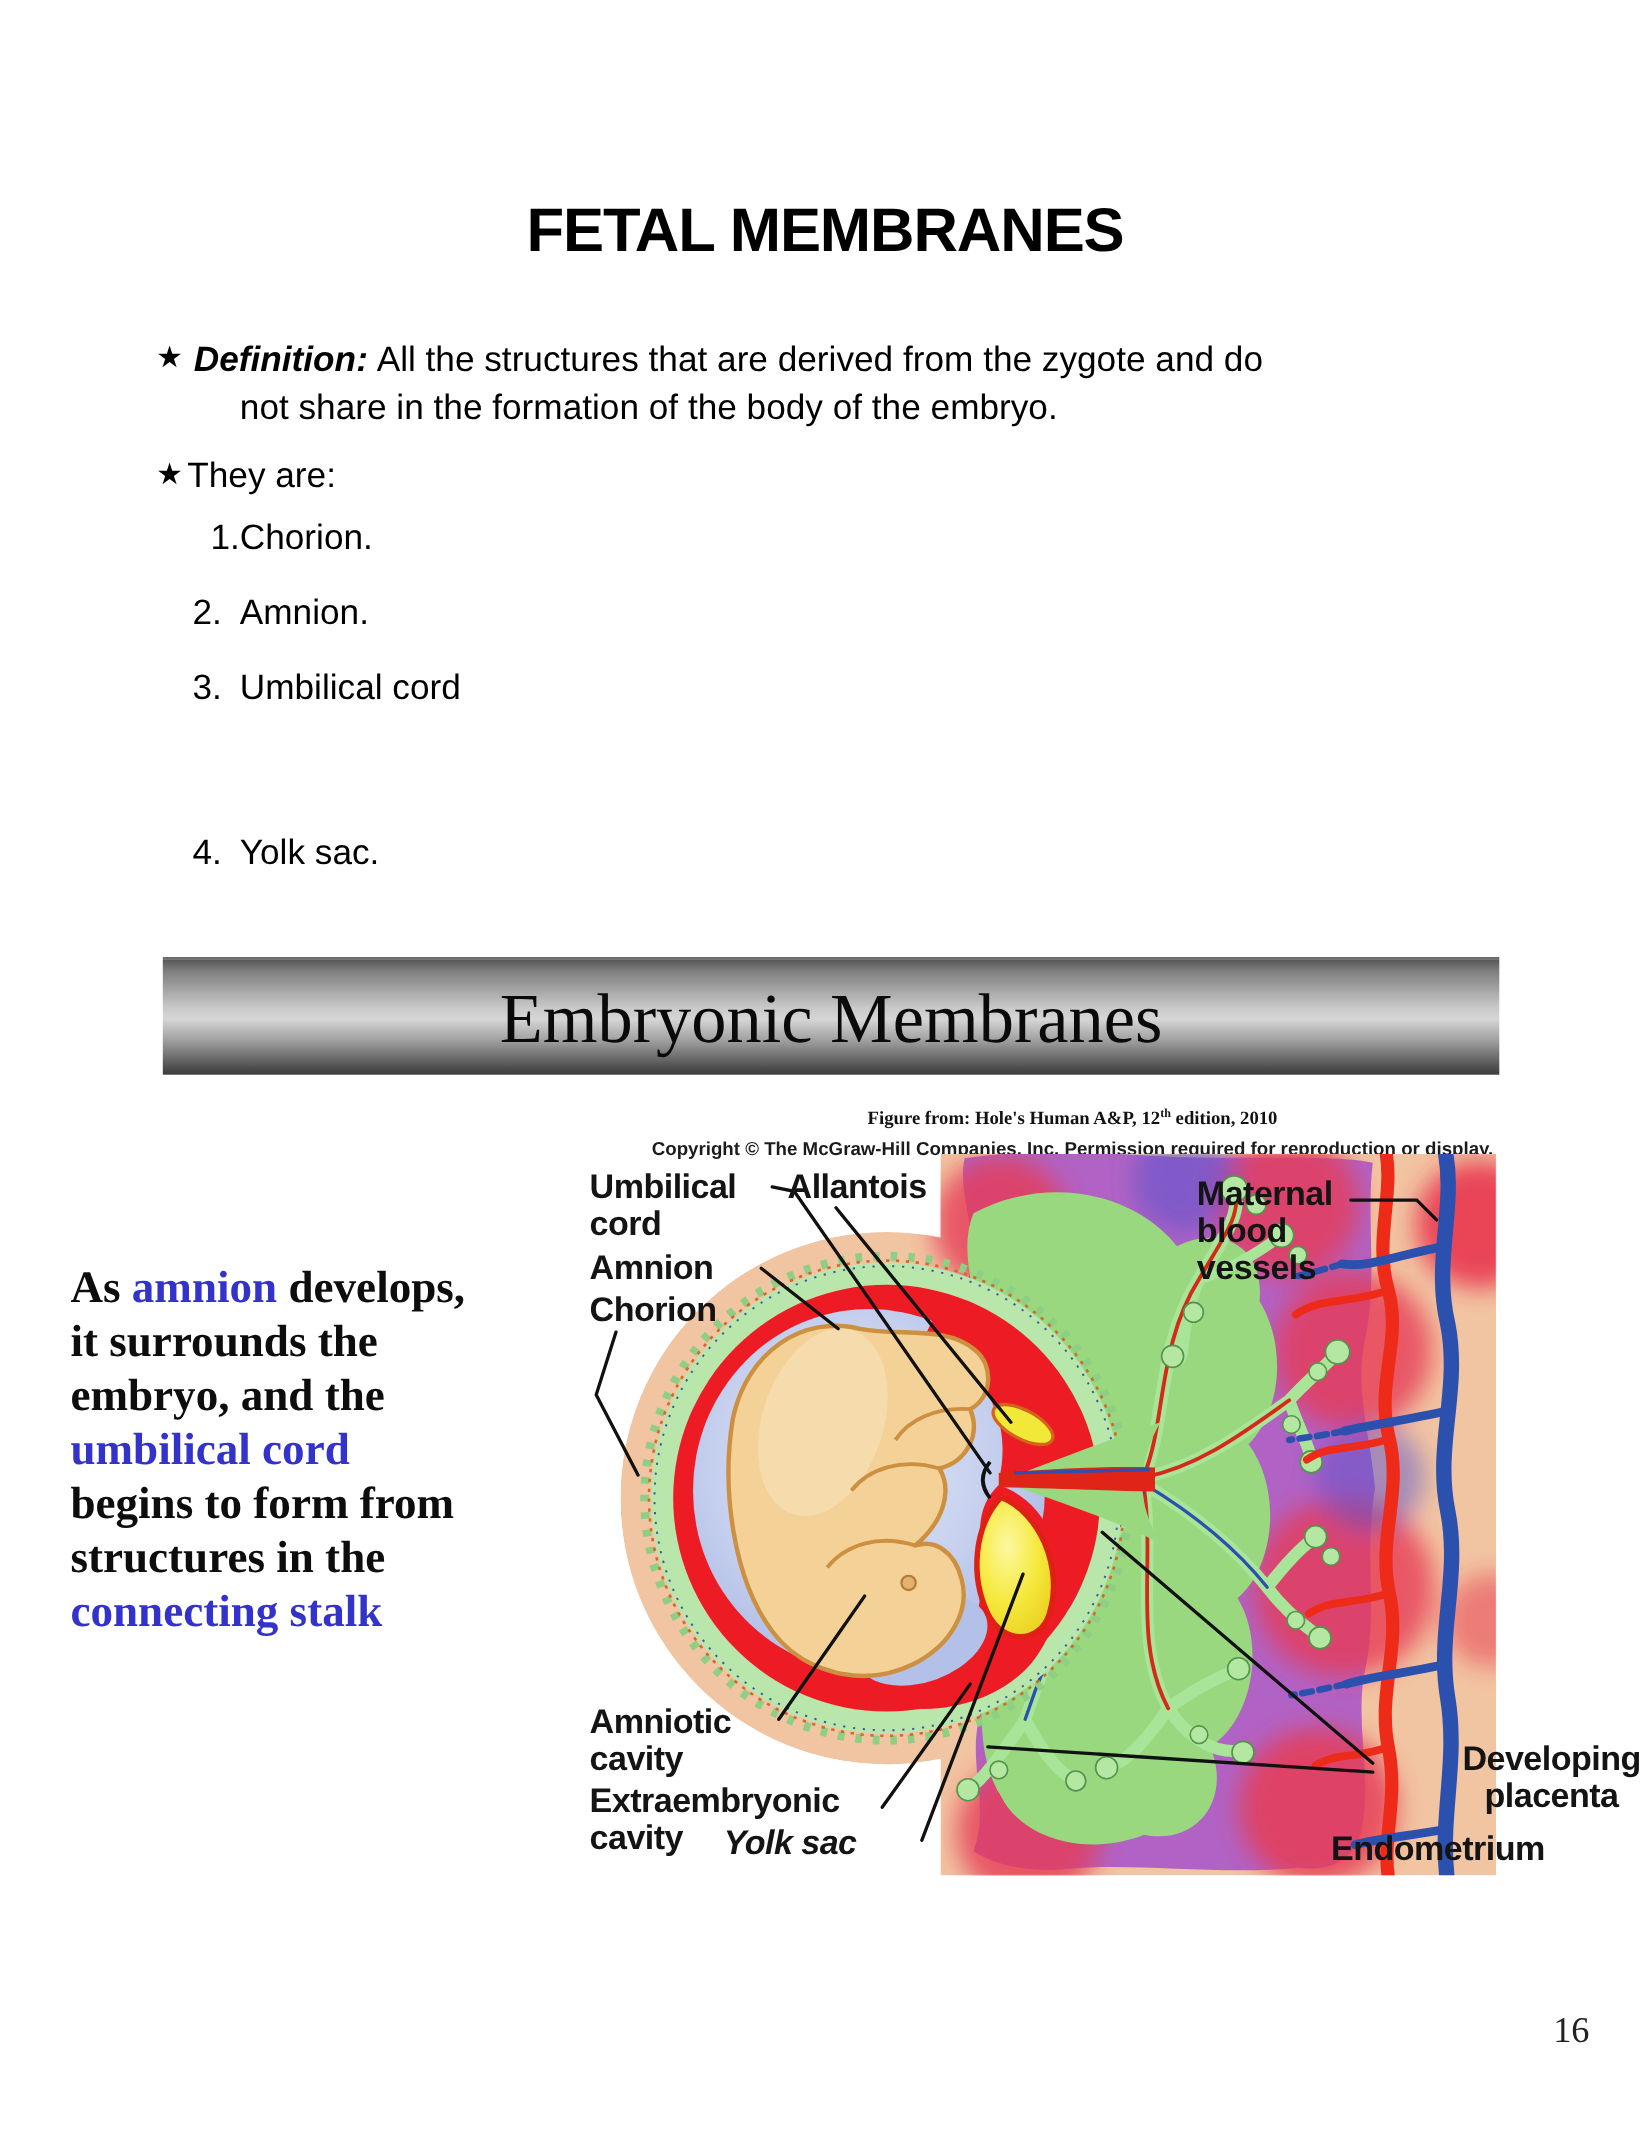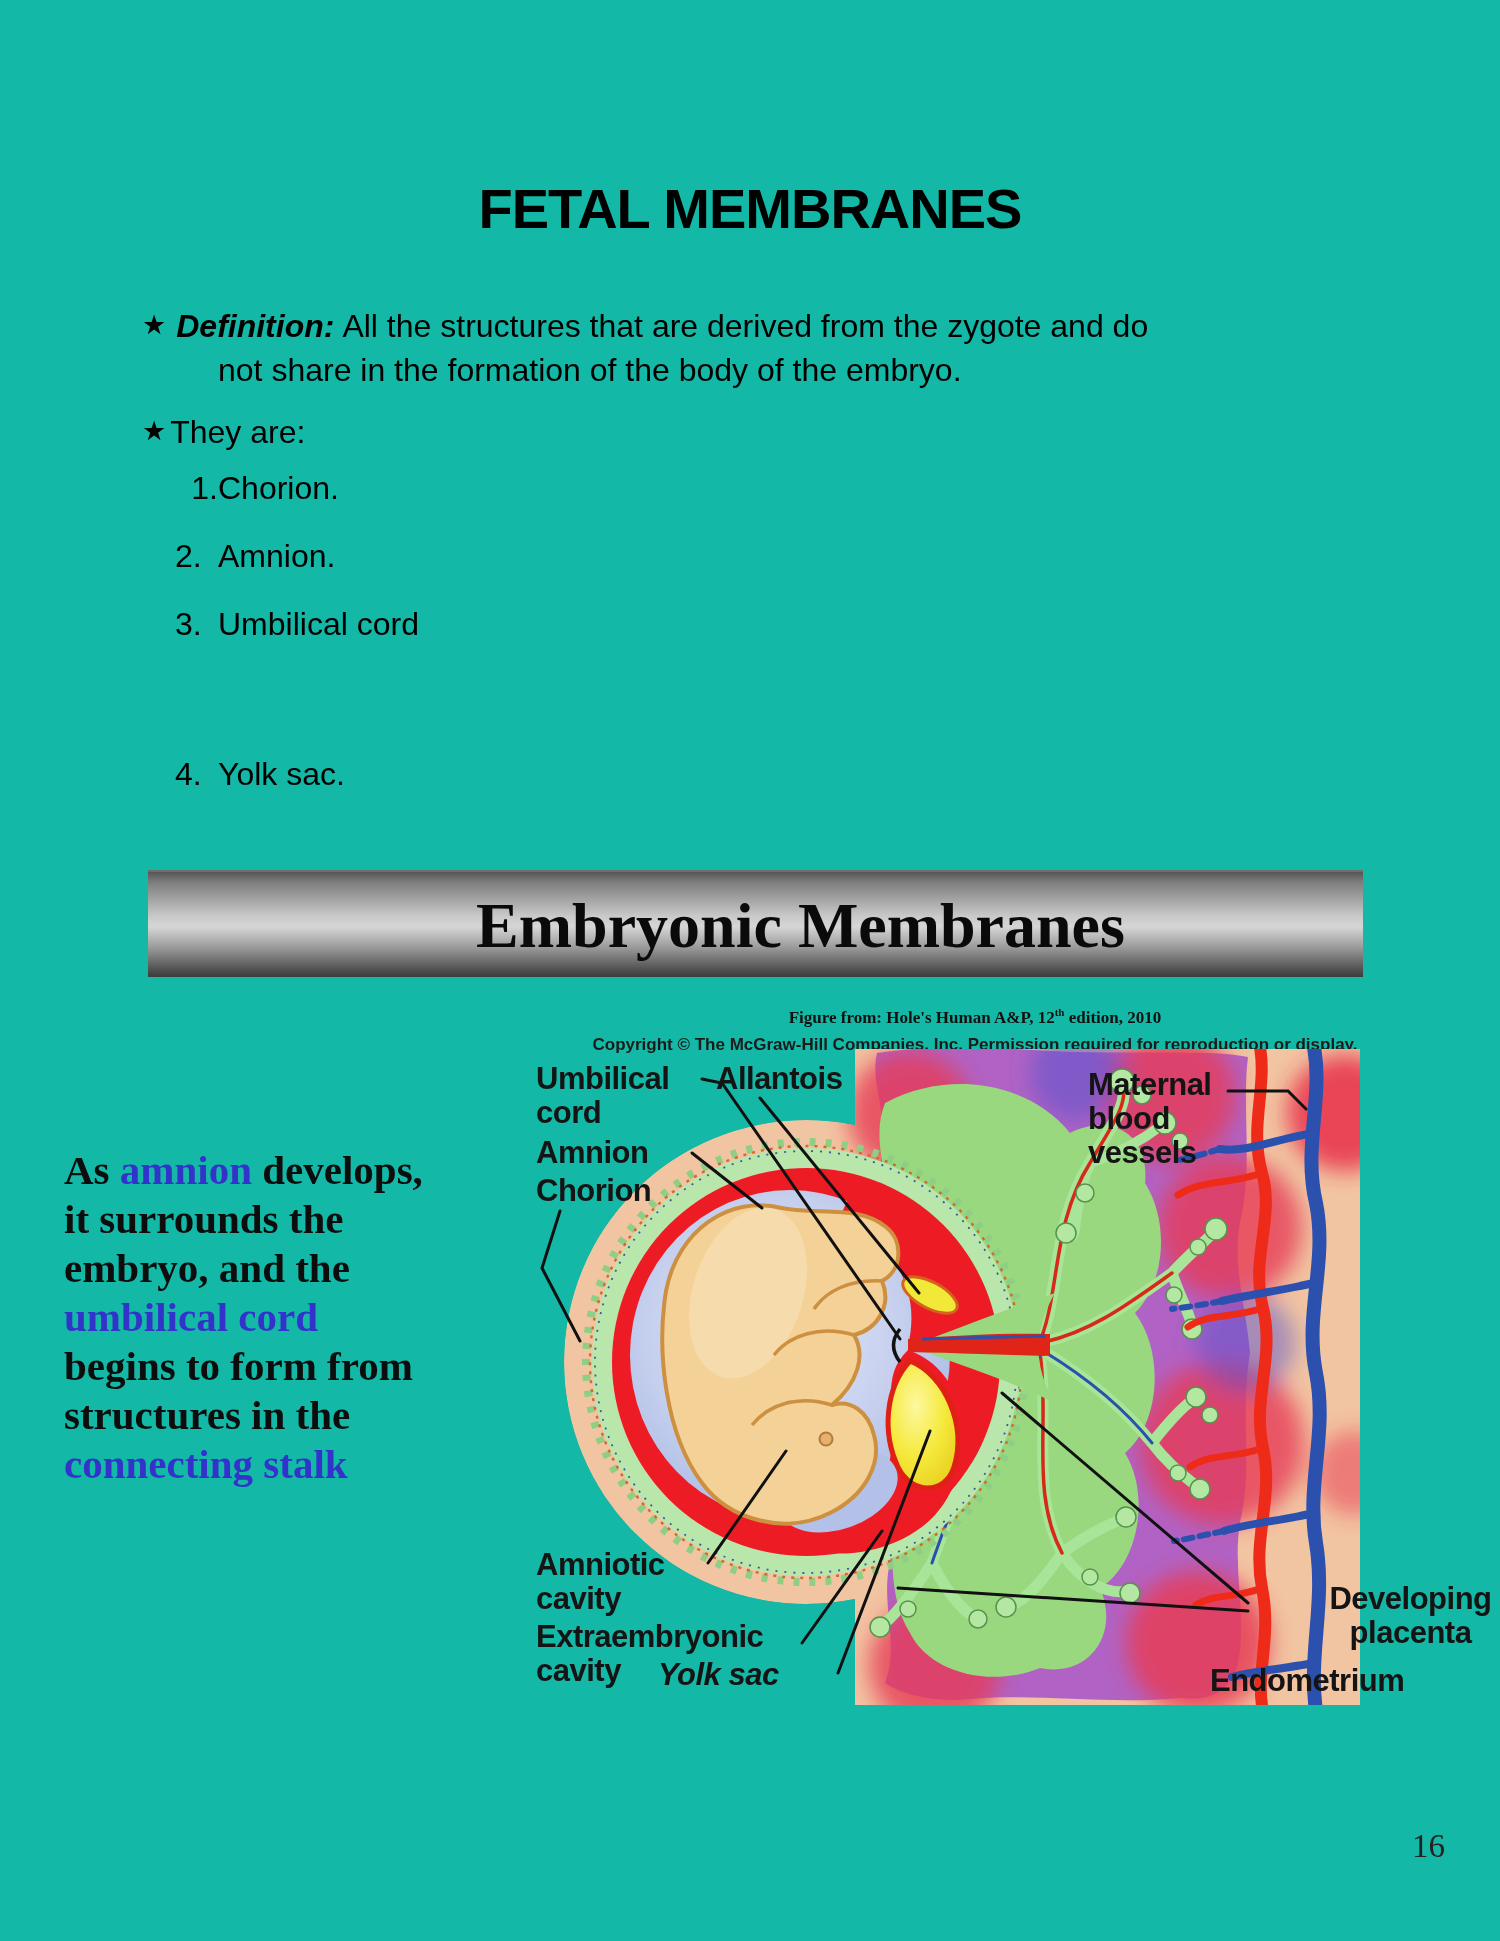--- a/index.html
+++ b/index.html
@@ -1,30 +1,30 @@
 <!DOCTYPE html>
 <html><head>
 <meta charset="utf-8">
 <style>
   html,body{margin:0;padding:0;background:#e8e8e8;}
-  .page{position:relative;width:1500px;height:1941px;background:#14b8a6;overflow:hidden;
+  .page{position:relative;width:1500px;height:1941px;background:#ffffff;overflow:hidden;
         font-family:"Liberation Sans",sans-serif;color:#000;}
   
   .doc-title{position:absolute;left:0;right:0;top:176px;text-align:center;
              font-size:56px;font-weight:bold;letter-spacing:-1px;color:#000;}
   .line{position:absolute;font-size:32px;color:#000;white-space:nowrap;}
   .star{font-size:27px;margin-right:10px;position:relative;top:-3px;}
   .def-label{font-weight:bold;font-style:italic;margin-right:8px;}
   .list-num{display:inline-block;width:43px;}
   
   .banner{position:absolute;left:148px;top:870px;width:1215px;height:105px;
           background:linear-gradient(180deg,#565656 0%,#7e7e7e 10%,#c9c9c9 42%,#d6d6d6 52%,#9a9a9a 72%,#4a4a4a 95%,#3c3c3c 100%);
           border-top:2px solid #6d6d6d;}
   .banner-text{width:100%;height:105px;line-height:108px;text-align:center;
-               font-family:"Liberation Serif",serif;font-weight:bold;font-size:64px;color:#0a0a0a;padding-left:45px;}
+               font-family:"Liberation Serif",serif;font-weight:normal;font-size:64px;color:#0a0a0a;}
   .fig-caption{position:absolute;left:535px;top:1006px;width:880px;text-align:center;
                font-family:"Liberation Serif",serif;font-weight:bold;font-size:17px;color:#111;}
   .fig-caption sup{font-size:11px;}
   .fig-copyright{position:absolute;left:535px;top:1035px;width:880px;text-align:center;
                  font-size:17px;font-weight:bold;color:#1b1b1b;}
   .slide-note{position:absolute;left:64px;top:1146px;width:430px;
               font-family:"Liberation Serif",serif;font-weight:bold;font-size:41px;line-height:49px;color:#0d0d0d;}
   .slide-note .blue{color:#3333cc;}
   
   .flabel{position:absolute;font-size:31px;font-weight:bold;line-height:34px;

